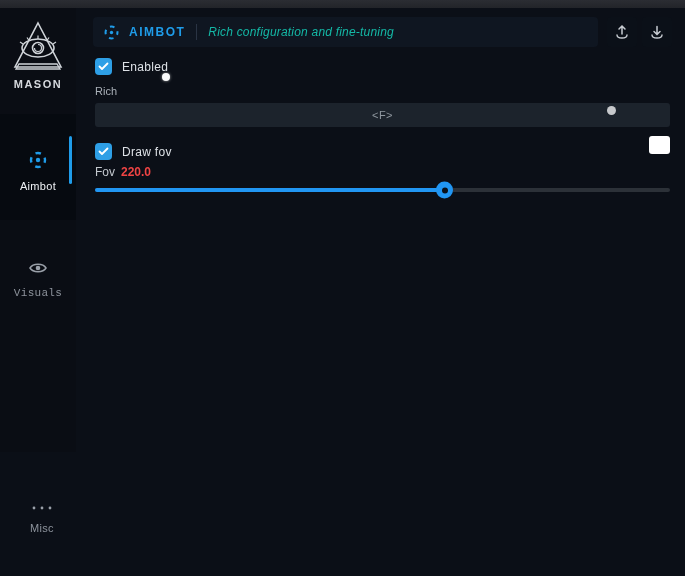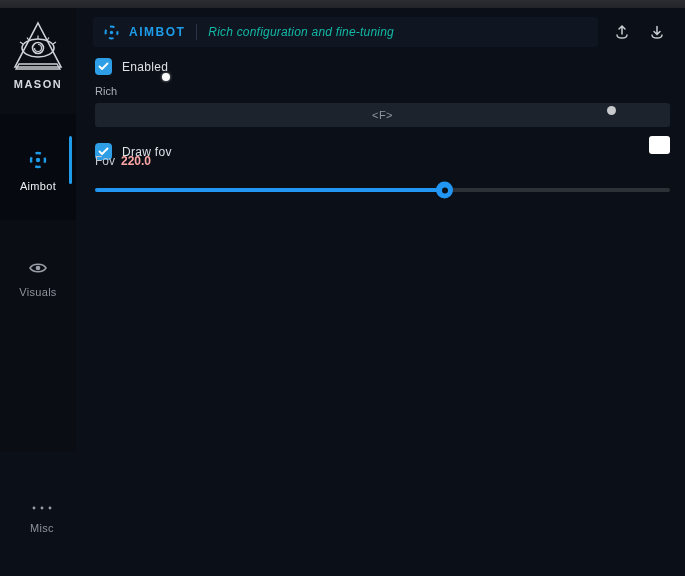--- a/index.html
+++ b/index.html
@@ -77,25 +77,25 @@
     position:absolute; left:19px; top:95px; width:575px; height:24px;
     background:#1c232c; border-radius:3px; cursor:pointer;
     display:flex; align-items:center; justify-content:center;
     font-size:11px; color:#8f979f; letter-spacing:0.5px;
   }
   .swatch {
     position:absolute; left:573px; top:128px; width:21px; height:18px;
     border-radius:3px; cursor:pointer;
   }
   .fov-label-row {
-    position:absolute; left:19px; top:146px; font-size:12px;
+    position:absolute; left:19px; top:157px; font-size:12px;
     display:flex; gap:6px;
   }
   .fov-name { color:#c3c8ce; }
-  .fov-value { color:#fca5a5; font-weight:bold; }
+  .fov-value { color:#ef4444; font-weight:bold; }
   .slider {
     position:absolute; left:19px; top:174px; width:575px; height:16px;
     cursor:pointer;
   }
   .slider-track {
     position:absolute; left:0; top:6px; width:100%; height:4px;
     background:#2c3138; border-radius:2px;
   }
   .slider-fill {
     position:absolute; left:0; top:6px; height:4px;
@@ -139,21 +139,21 @@
     <span class="nav-icon" style="display:inline-block;">
       <svg width="20" height="20" viewBox="0 0 20 20" fill="none">
         <circle cx="10" cy="10" r="7" stroke="#1f9ce9" stroke-width="2.4" stroke-dasharray="5.5 5.5" stroke-dashoffset="2.75"></circle>
         <circle cx="10" cy="10" r="2.2" fill="#1f9ce9"></circle>
       </svg>
     </span>
     <div class="nav-label">Aimbot</div>
     <div class="active-bar"></div>
   </div>
 
-  <div class="nav-item" style="top:252px;">
+  <div class="nav-item" style="top:252px;font-family:Liberation Mono, monospace;">
     <span class="nav-icon" style="display:inline-block;">
       <svg width="20" height="16" viewBox="0 0 20 16" fill="none" stroke="#9aa0a9" stroke-width="1.5">
         <path d="M2 8 C5 3 15 3 18 8 C15 13 5 13 2 8 Z"></path>
         <circle cx="10" cy="8" r="2.3" fill="#9aa0a9" stroke="none"></circle>
       </svg>
     </span>
     <div class="nav-label">Visuals</div>
   </div>
 
 

